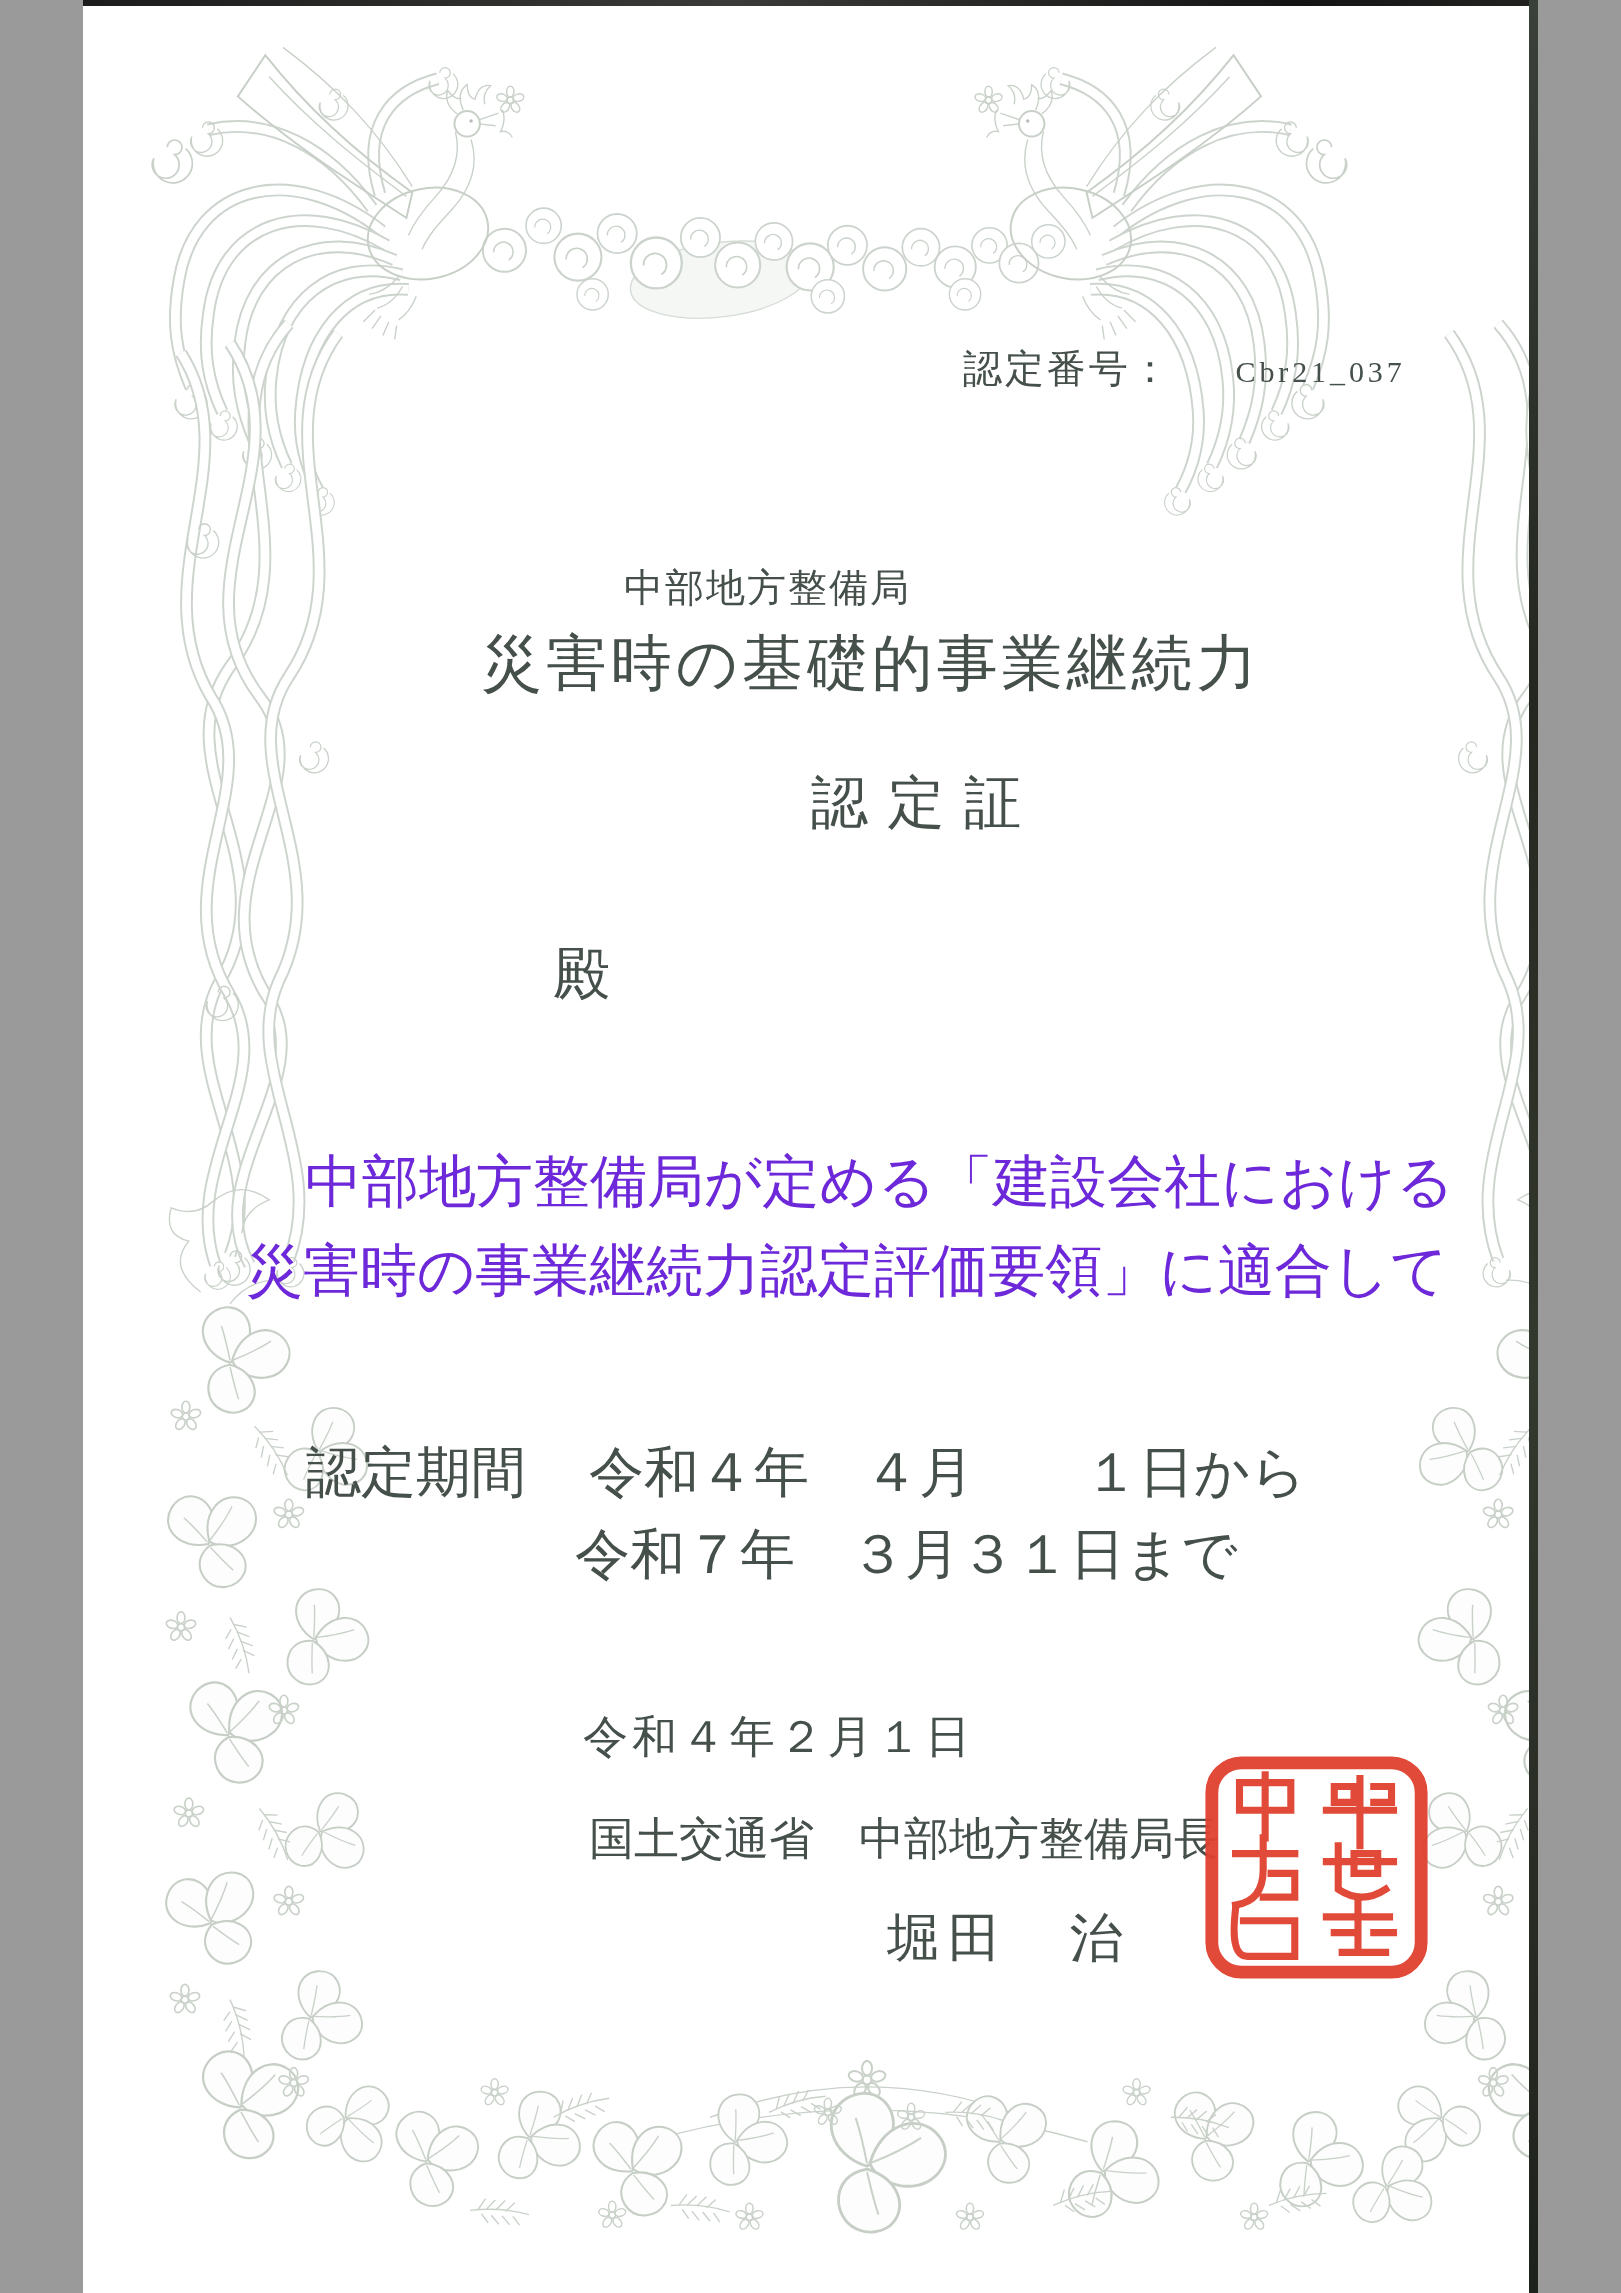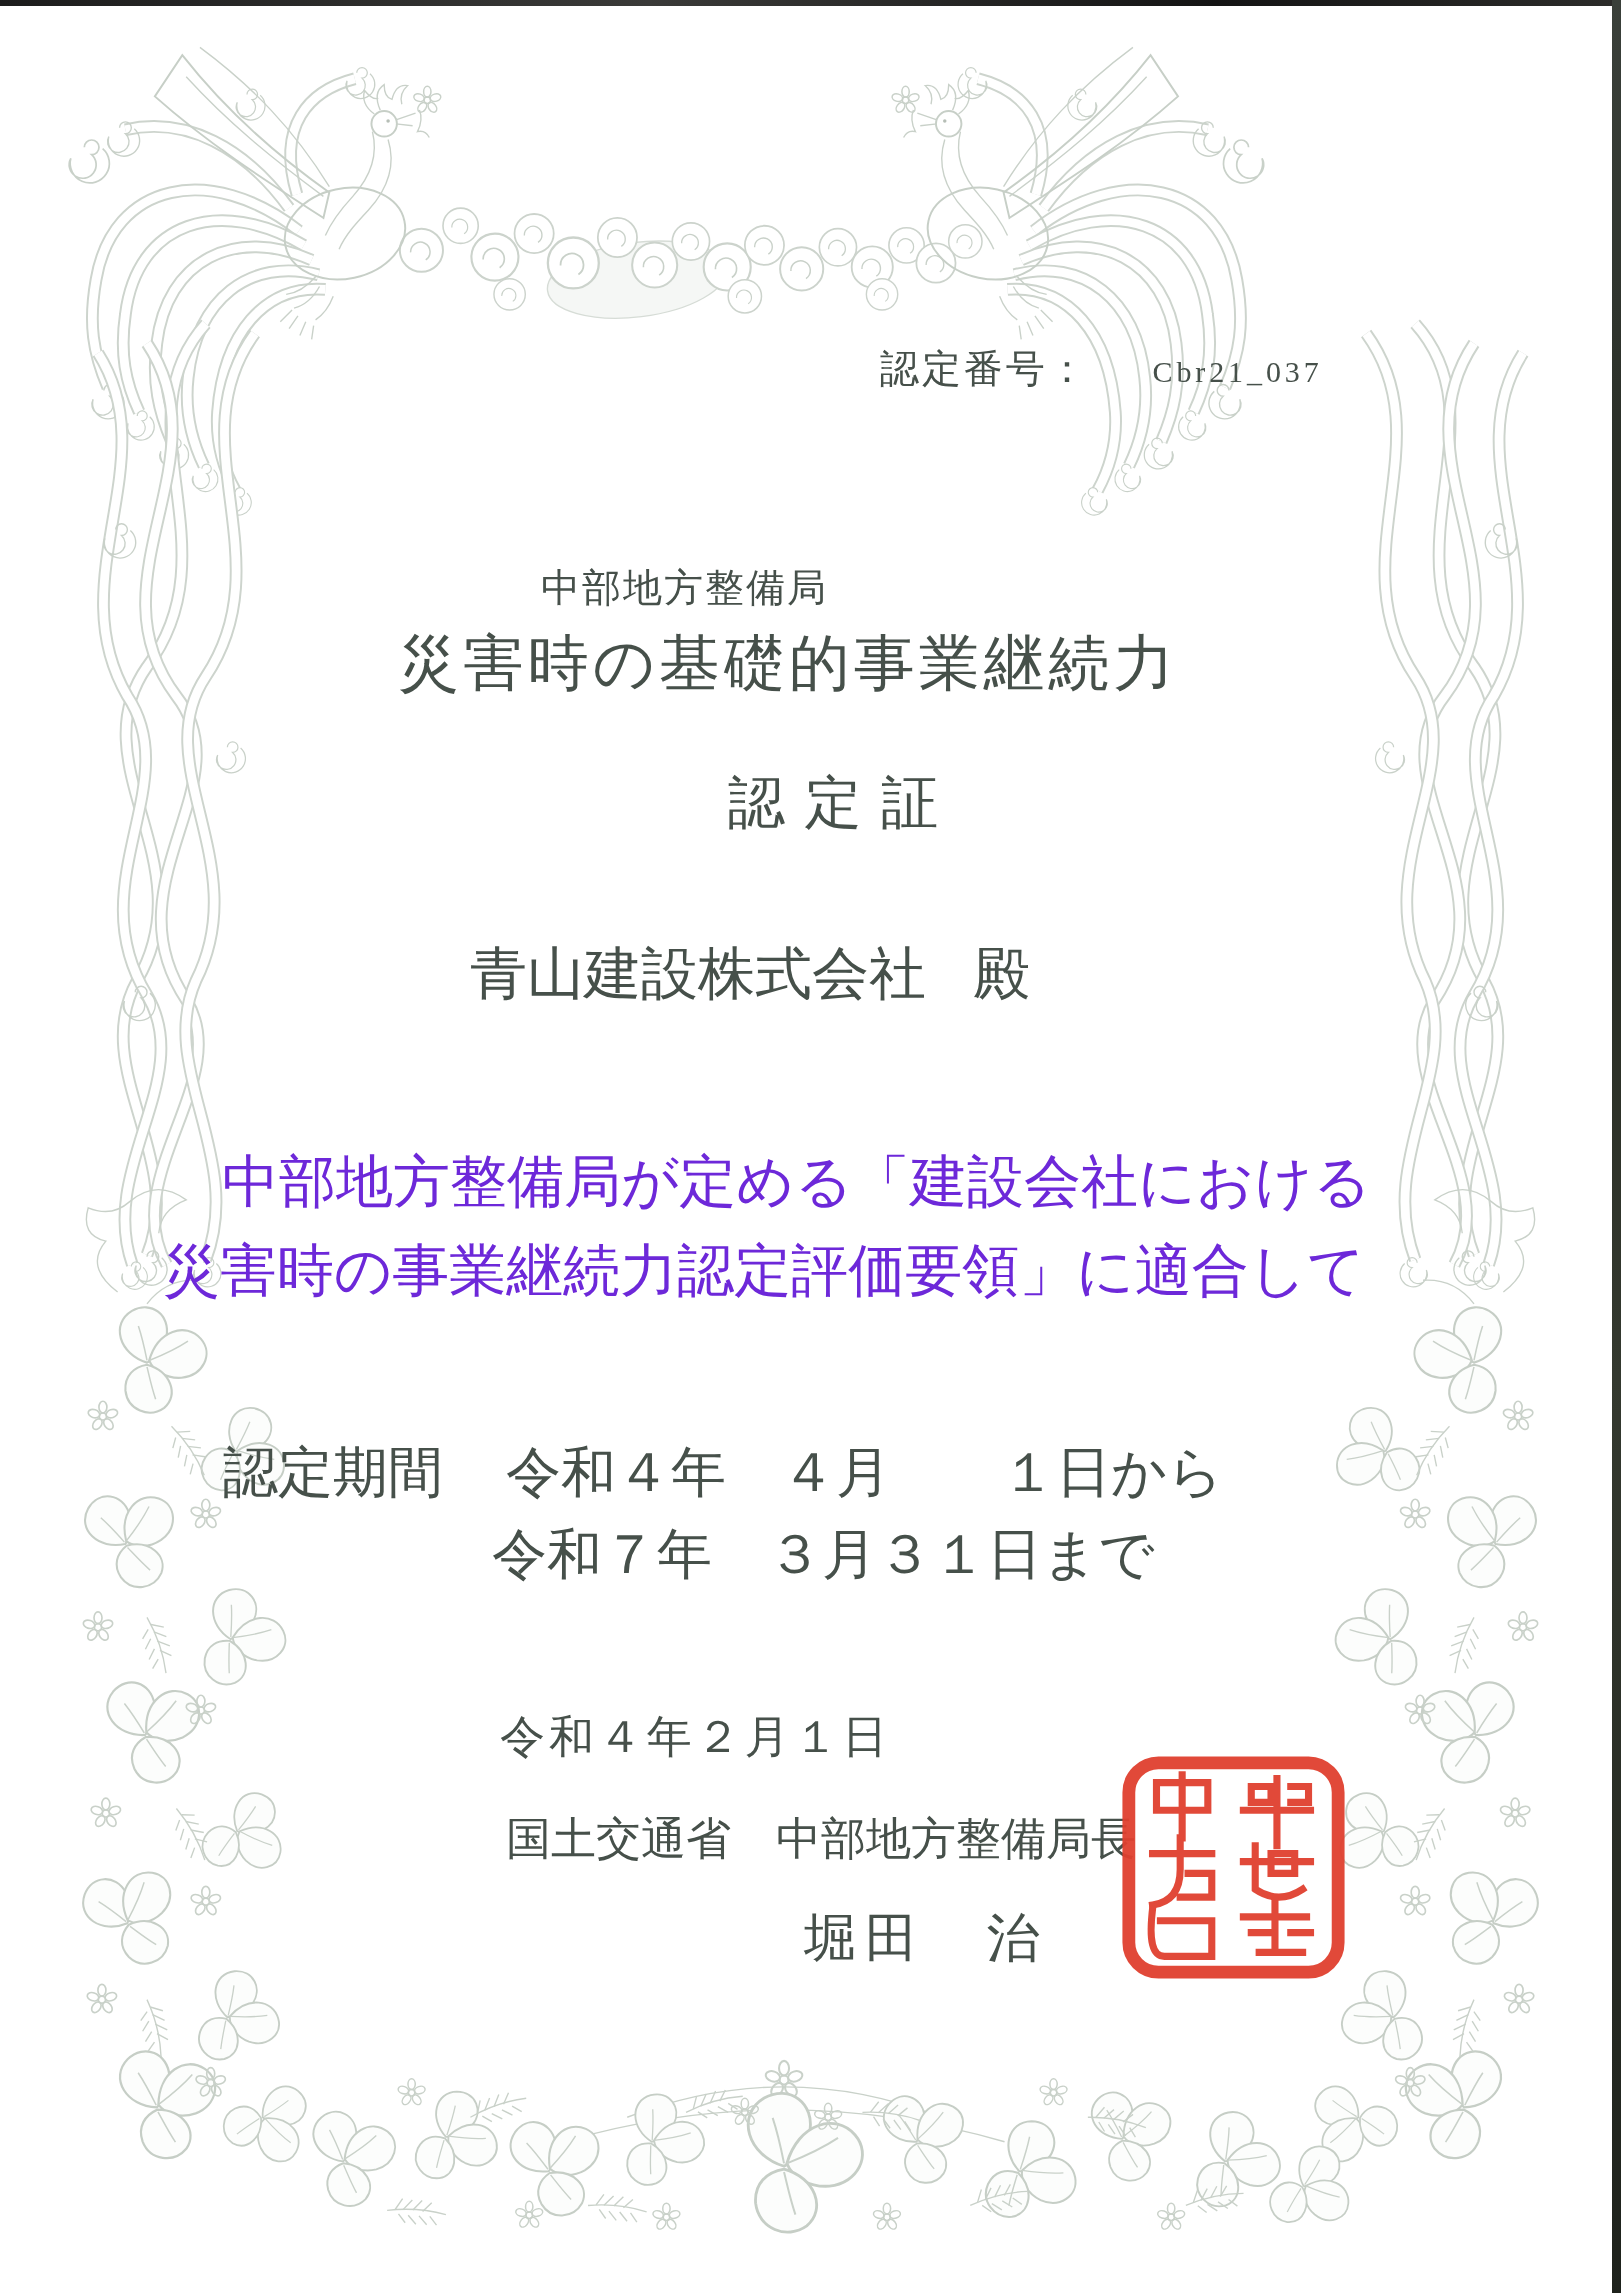--- a/index.html
+++ b/index.html
@@ -1,17 +1,17 @@
 <!DOCTYPE html>
 <html><head>
 <meta charset="utf-8">
 <style>
   html,body{margin:0;padding:0;background:#9a9a9a;}
   .page{
-    position:relative;width:1621px;height:2294px;margin:0 auto;
+    position:relative;width:1455px;height:2294px;margin:0 auto;
     background:#ffffff;overflow:hidden;
     font-family:"Liberation Serif","DejaVu Serif",serif;
     color:#46504a;
   }
   .abs{position:absolute;white-space:pre;line-height:1;}
   .deco{position:absolute;left:0;top:0;pointer-events:none;}
   .scan-top{position:absolute;left:0;top:0;width:1621px;height:5.9px;
     background:linear-gradient(90deg,#1c1c1c,#3a3a38 40%,#141414 75%,#2c2c2a);}
   .scan-right{position:absolute;right:0;top:0;width:8.8px;height:2294px;
     background:linear-gradient(180deg,#3a403a,#23271f 30%,#34392f 60%,#1e221c);}
@@ -258,21 +258,20 @@
     <span class="cert-no-val">Cbr21_037</span>
   </div>
 
   <div class="abs org" style="left:541px;top:568px;">中部地方整備局</div>
 
   <div class="abs title" style="left:398px;top:633px;">災害時の基礎的事業継続力</div>
 
   <div class="abs certword" style="left:728px;top:774px;">認定証</div>
 
   <div class="abs" style="left:470px;top:945px;display:flex;gap:47px;">
-    <span class="recipient">青山建設株式会社</span>
     <span class="recipient">殿</span>
   </div>
 
   <div class="abs body-line" style="left:165px;top:1153px;">　中部地方整備局が定める「建設会社における</div>
   <div class="abs body-line" style="left:163px;top:1242px;">災害時の事業継続力認定評価要領」に適合して</div>
 
   <div class="abs period" style="left:223px;top:1445px;">認定期間</div>
   <div class="abs period" style="left:506px;top:1445px;">令和４年　４月　　１日から</div>
   <div class="abs period" style="left:492px;top:1527px;">令和７年　３月３１日まで</div>
 

